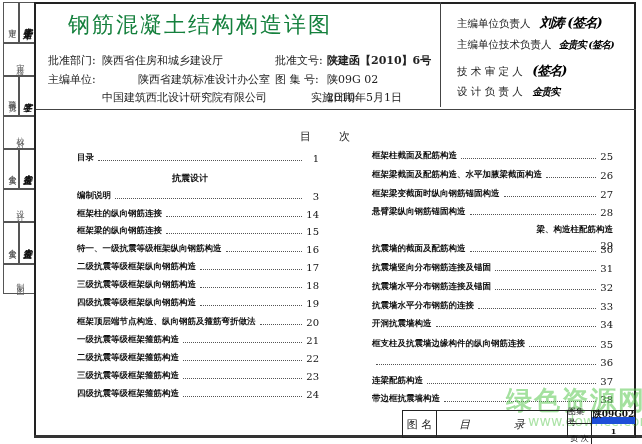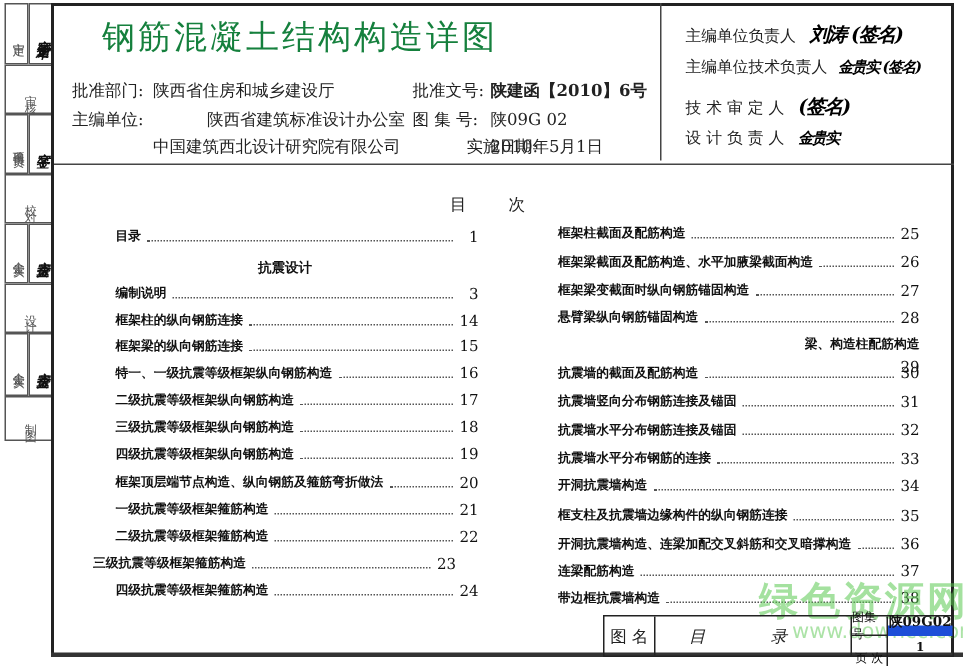--- a/index.html
+++ b/index.html
@@ -182,21 +182,21 @@
 <div class="toc-item" style="left:77px;top:334px;width:242px;">
     <span class="lbl">一级抗震等级框架箍筋构造</span>
     <span class="dots"></span>
     <span class="pg">21</span>
   </div>
 <div class="toc-item" style="left:77px;top:352px;width:242px;">
     <span class="lbl">二级抗震等级框架箍筋构造</span>
     <span class="dots"></span>
     <span class="pg">22</span>
   </div>
-<div class="toc-item" style="left:62px;top:370px;width:242px;">
+<div class="toc-item" style="left:77px;top:370px;width:242px;">
     <span class="lbl">三级抗震等级框架箍筋构造</span>
     <span class="dots"></span>
     <span class="pg">23</span>
   </div>
 <div class="toc-item" style="left:77px;top:388px;width:242px;">
     <span class="lbl">四级抗震等级框架箍筋构造</span>
     <span class="dots"></span>
     <span class="pg">24</span>
   </div>
 
@@ -249,21 +249,20 @@
     <span class="lbl">开洞抗震墙构造</span>
     <span class="dots"></span>
     <span class="pg">34</span>
   </div>
 <div class="toc-item" style="left:372px;top:338px;width:241px;">
     <span class="lbl">框支柱及抗震墙边缘构件的纵向钢筋连接</span>
     <span class="dots"></span>
     <span class="pg">35</span>
   </div>
 <div class="toc-item" style="left:372px;top:357px;width:241px;">
-    <span class="lbl">开洞抗震墙构造、连梁加配交叉斜筋和交叉暗撑构造</span>
     <span class="dots"></span>
     <span class="pg">36</span>
   </div>
 <div class="toc-item" style="left:372px;top:375px;width:241px;">
     <span class="lbl">连梁配筋构造</span>
     <span class="dots"></span>
     <span class="pg">37</span>
   </div>
 <div class="toc-item" style="left:372px;top:393px;width:241px;">
     <span class="lbl">带边框抗震墙构造</span>

